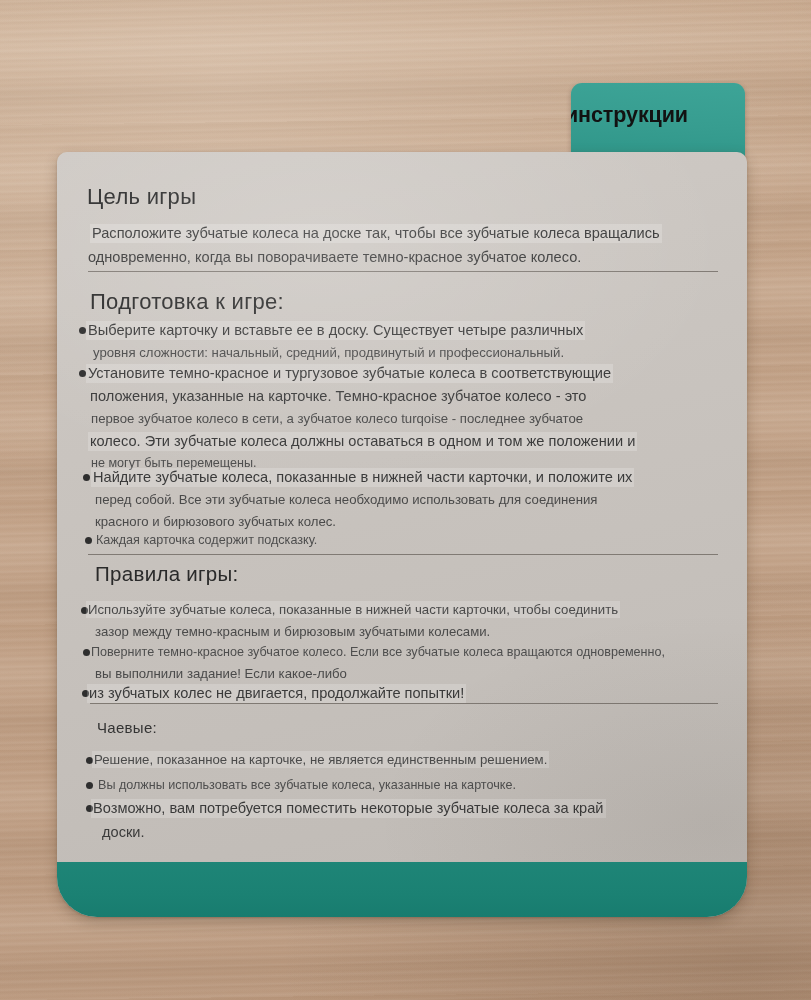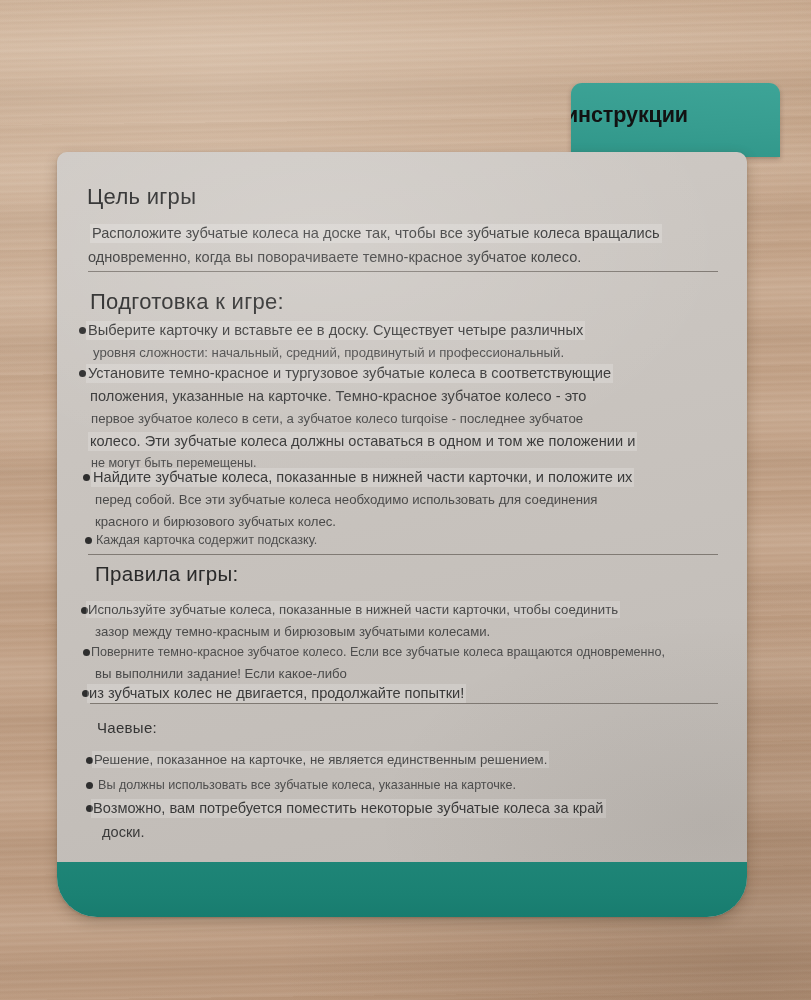--- a/index.html
+++ b/index.html
@@ -49,21 +49,21 @@
     background:
       radial-gradient(ellipse 120% 70% at 28% 8%, rgba(255,248,238,0.22), rgba(0,0,0,0) 62%),
       radial-gradient(ellipse 90% 60% at 92% 96%, rgba(60,38,20,0.17), rgba(0,0,0,0) 64%);
   }
 
   
   #instruction-tab {
     position: absolute;
     left: 571px;
     top: 83px;
-    width: 209px;
+    width: 174px;
     height: 74px;
     background: linear-gradient(184deg, #3da497 0%, #379d90 55%, #2f9689 100%);
     border-radius: 11px 11px 0 0;
     box-shadow: 0 2px 5px rgba(60,40,25,0.30);
     overflow: hidden;
   }
   #instruction-tab .tab-text {
     position: absolute;
     left: -6px;
     top: 20px;

